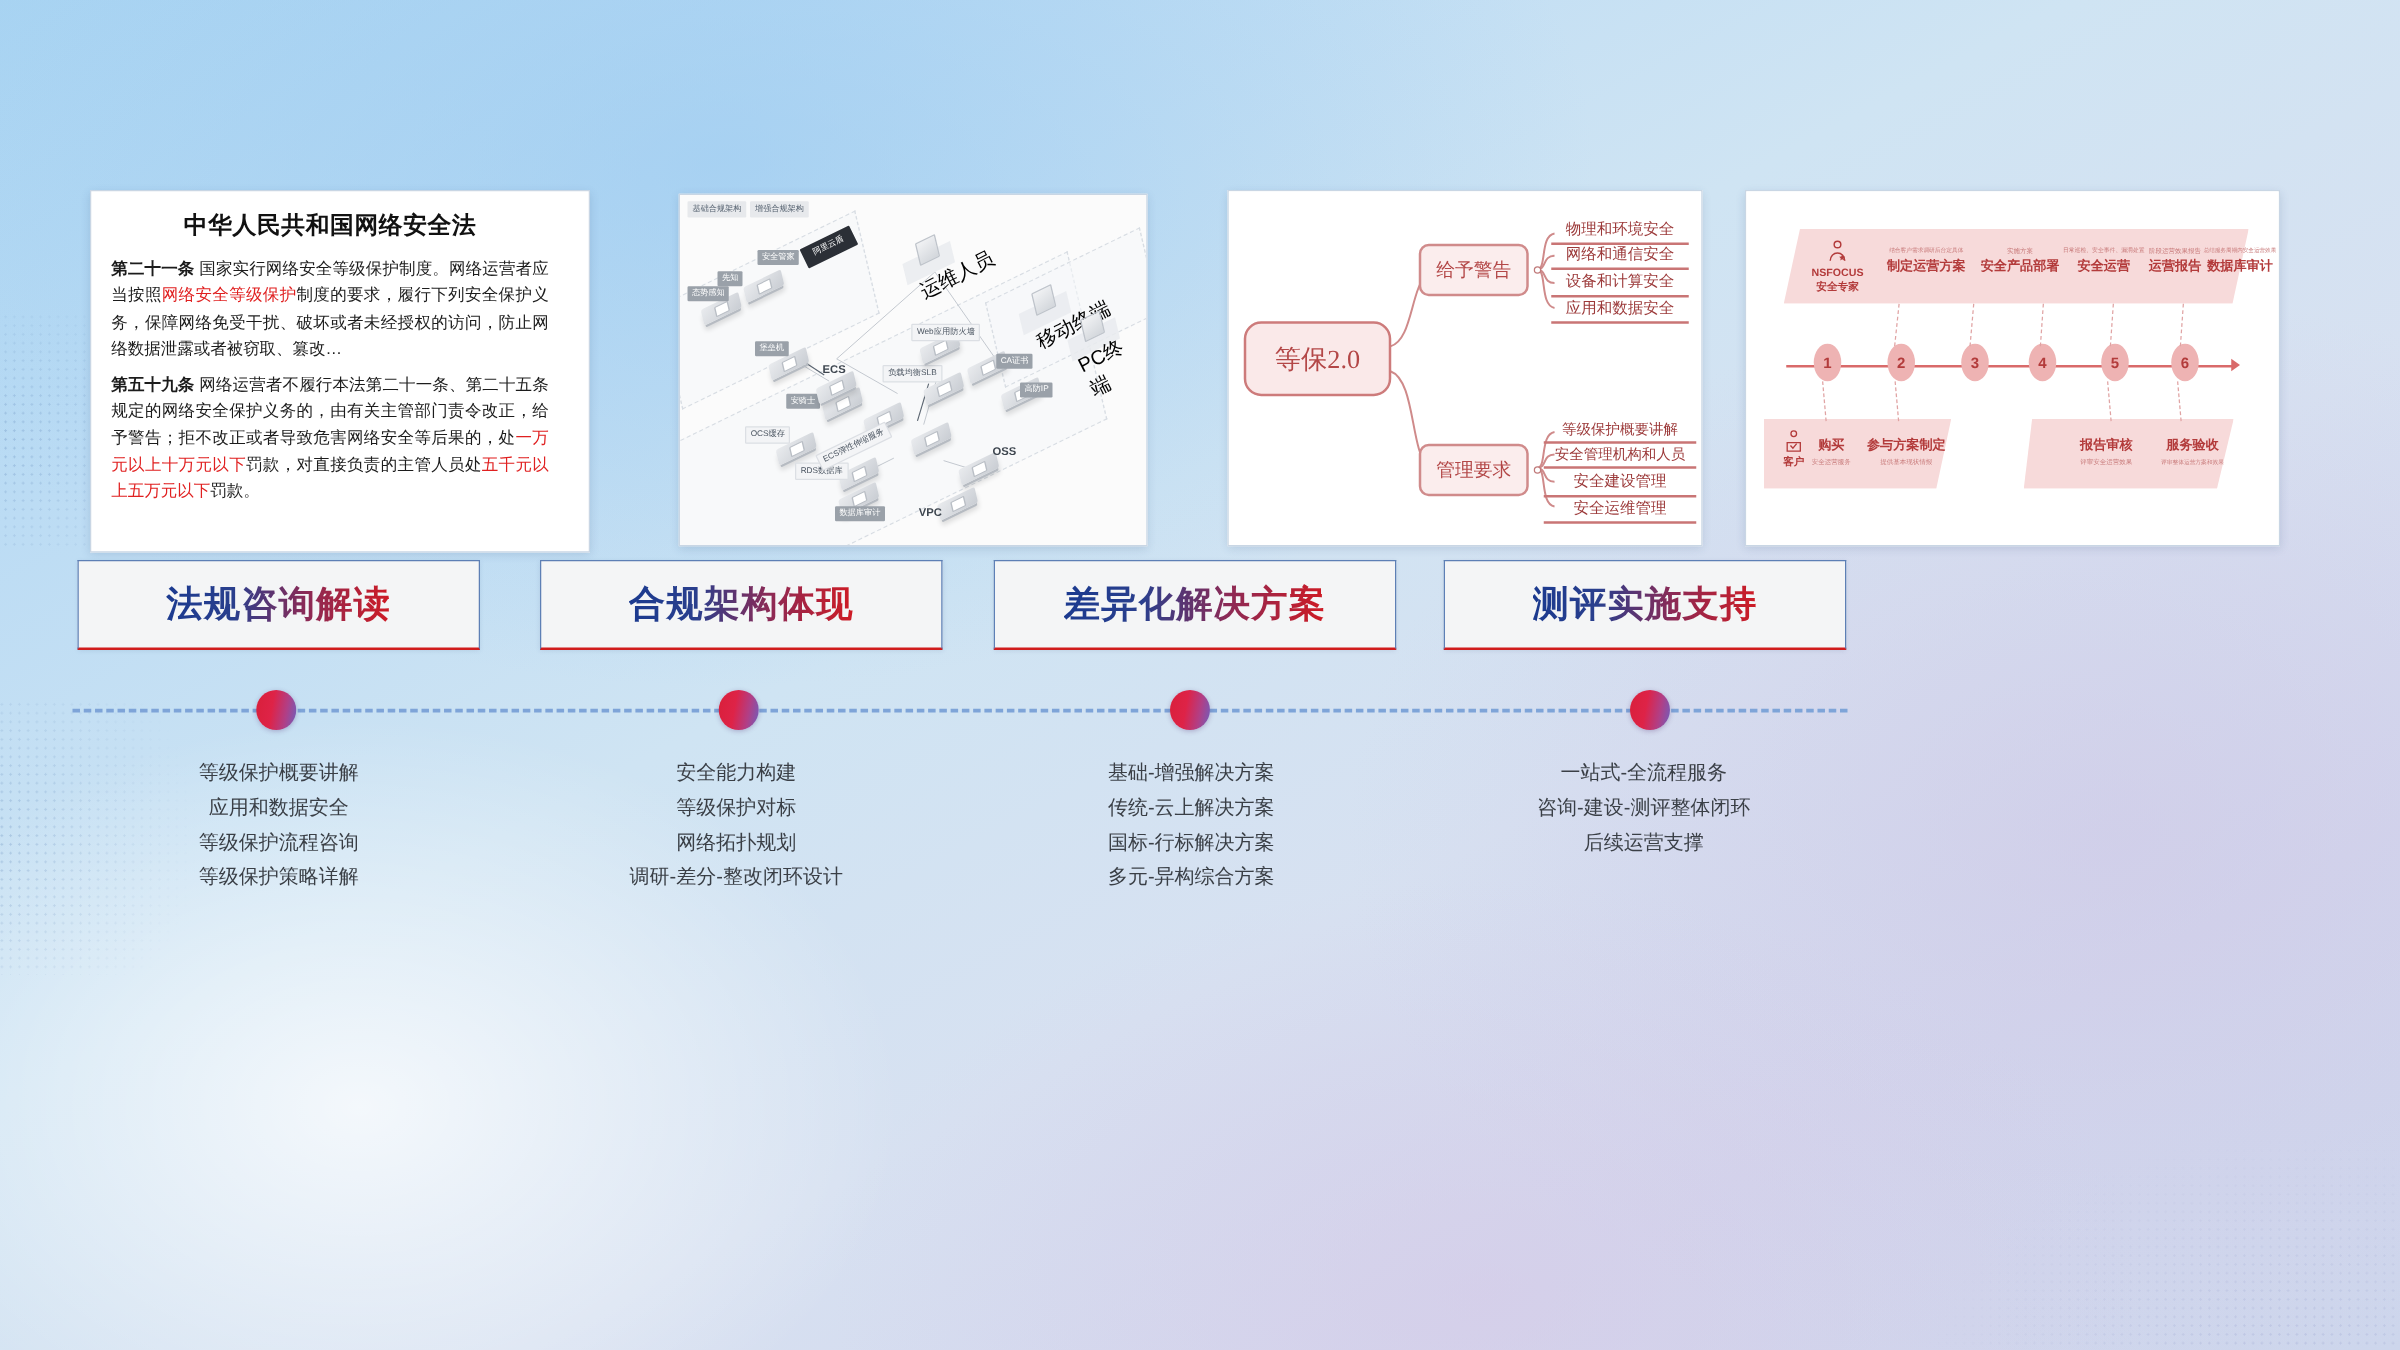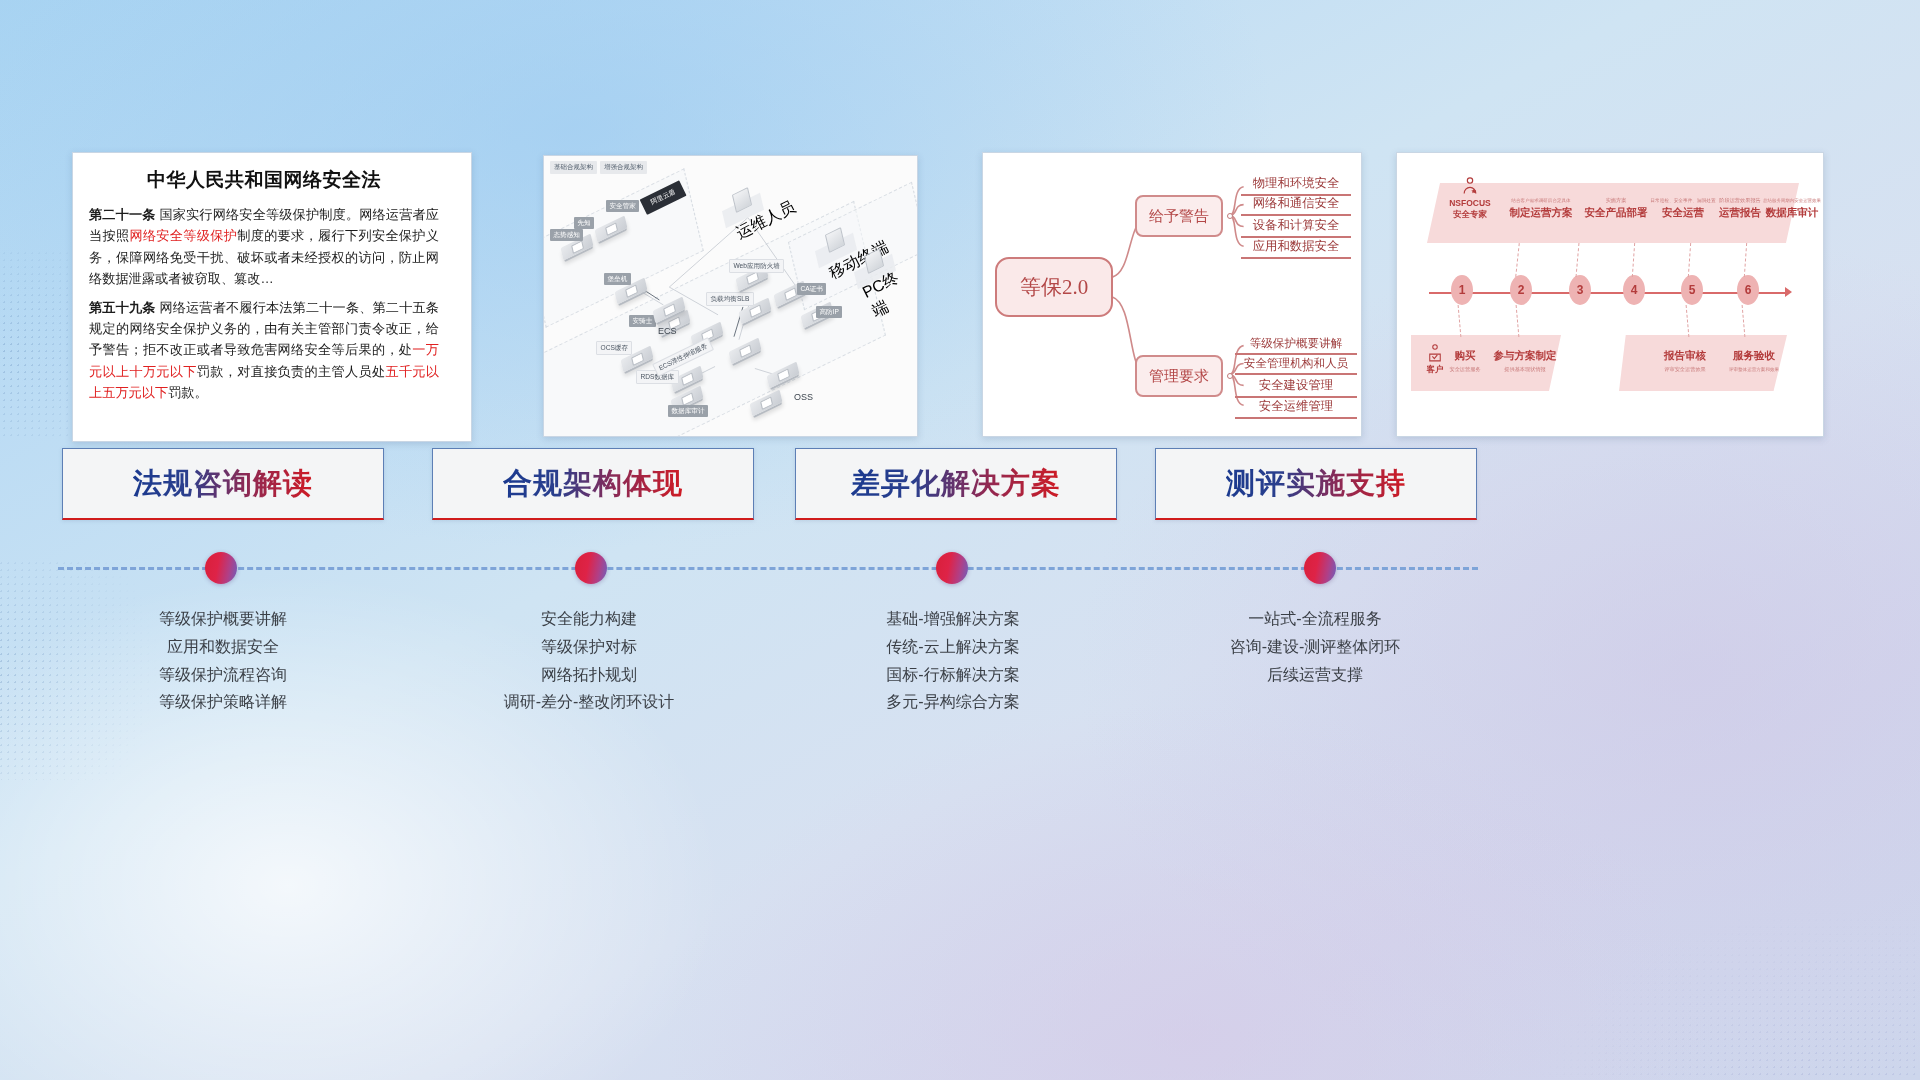--- a/index.html
+++ b/index.html
@@ -68,21 +68,21 @@
     position:relative;
   }
   .node .chip:after { content:""; position:absolute; left:10px; top:3px; width:9px; height:7px;
     background:#fff; border:1px solid #b9bec5; border-radius:1px; }
   .node .lbl {
     position:absolute; white-space:nowrap; font-size:6.6px; line-height:1; color:#fff;
     background:#9aa1a9; padding:2.5px 3.5px; border-radius:1px;
   }
   .node .lbl.light { background:#f3f4f6; color:#4a5460; border:1px solid #dcdfe4; }
   .node .lbl.dark  { background:#2b2f36; color:#fff; }
-  .node .lbl.plain { background:transparent; color:#3e464f; padding:0; font-weight:normal;margin-top:36px; }
+  .node .lbl.plain { background:transparent; color:#3e464f; padding:0; font-weight:bold; }
   .scr { position:absolute; z-index:3; }
   .scr .mon { width:16px; height:20px; background:linear-gradient(160deg,#f2f3f5,#d2d6db);
     border:1px solid #bfc4cb; transform:skewY(-26deg) skewX(12deg); border-radius:1px; }
   .scr .pad { position:absolute; left:-10px; top:11px; width:38px; height:19px;
     background:#e9ebef; transform:skewY(-26deg) skewX(12deg); opacity:.85; z-index:-1; }
   .arch svg.links { position:absolute; inset:0; width:100%; height:100%; z-index:2; }
 
   
   .mind { position:relative; width:100%; height:100%; background:#fff; padding:6px; }
   .mm-root {
@@ -342,21 +342,21 @@
     </div>
   </div>
 
   <div class="card" id="card-4">
     <div class="tl">
 
       <div class="tl-band" id="band-top"></div>
       <div class="tl-band" id="band-bl"></div>
       <div class="tl-band" id="band-br"></div>
 
-      <div class="tl-actor" style="left:42px; top:23px; width:62px;">
+      <div class="tl-actor" style="left:42px; top:38px; width:62px;">
         <svg width="20" height="20" viewBox="0 0 24 24" class="tl-ico" style="display:block; margin:0 auto 2px;">
           <circle cx="12" cy="5.5" r="3.2"></circle>
             <path d="M5 21c0-4.2 3.1-7.4 7-7.4s7 3.2 7 7.4"></path>
           <path d="M16.5 15.2l.9 1.9 2 .3-1.5 1.4.4 2-1.8-1-1.8 1 .4-2-1.5-1.4 2-.3z" fill="#b33b3b" stroke="none"></path>
         </svg>
         <div class="an">NSFOCUS</div>
         <div class="an">安全专家</div>
       </div>
 
       <div class="tl-step" style="left:104px; top:44px; width:80px;">

